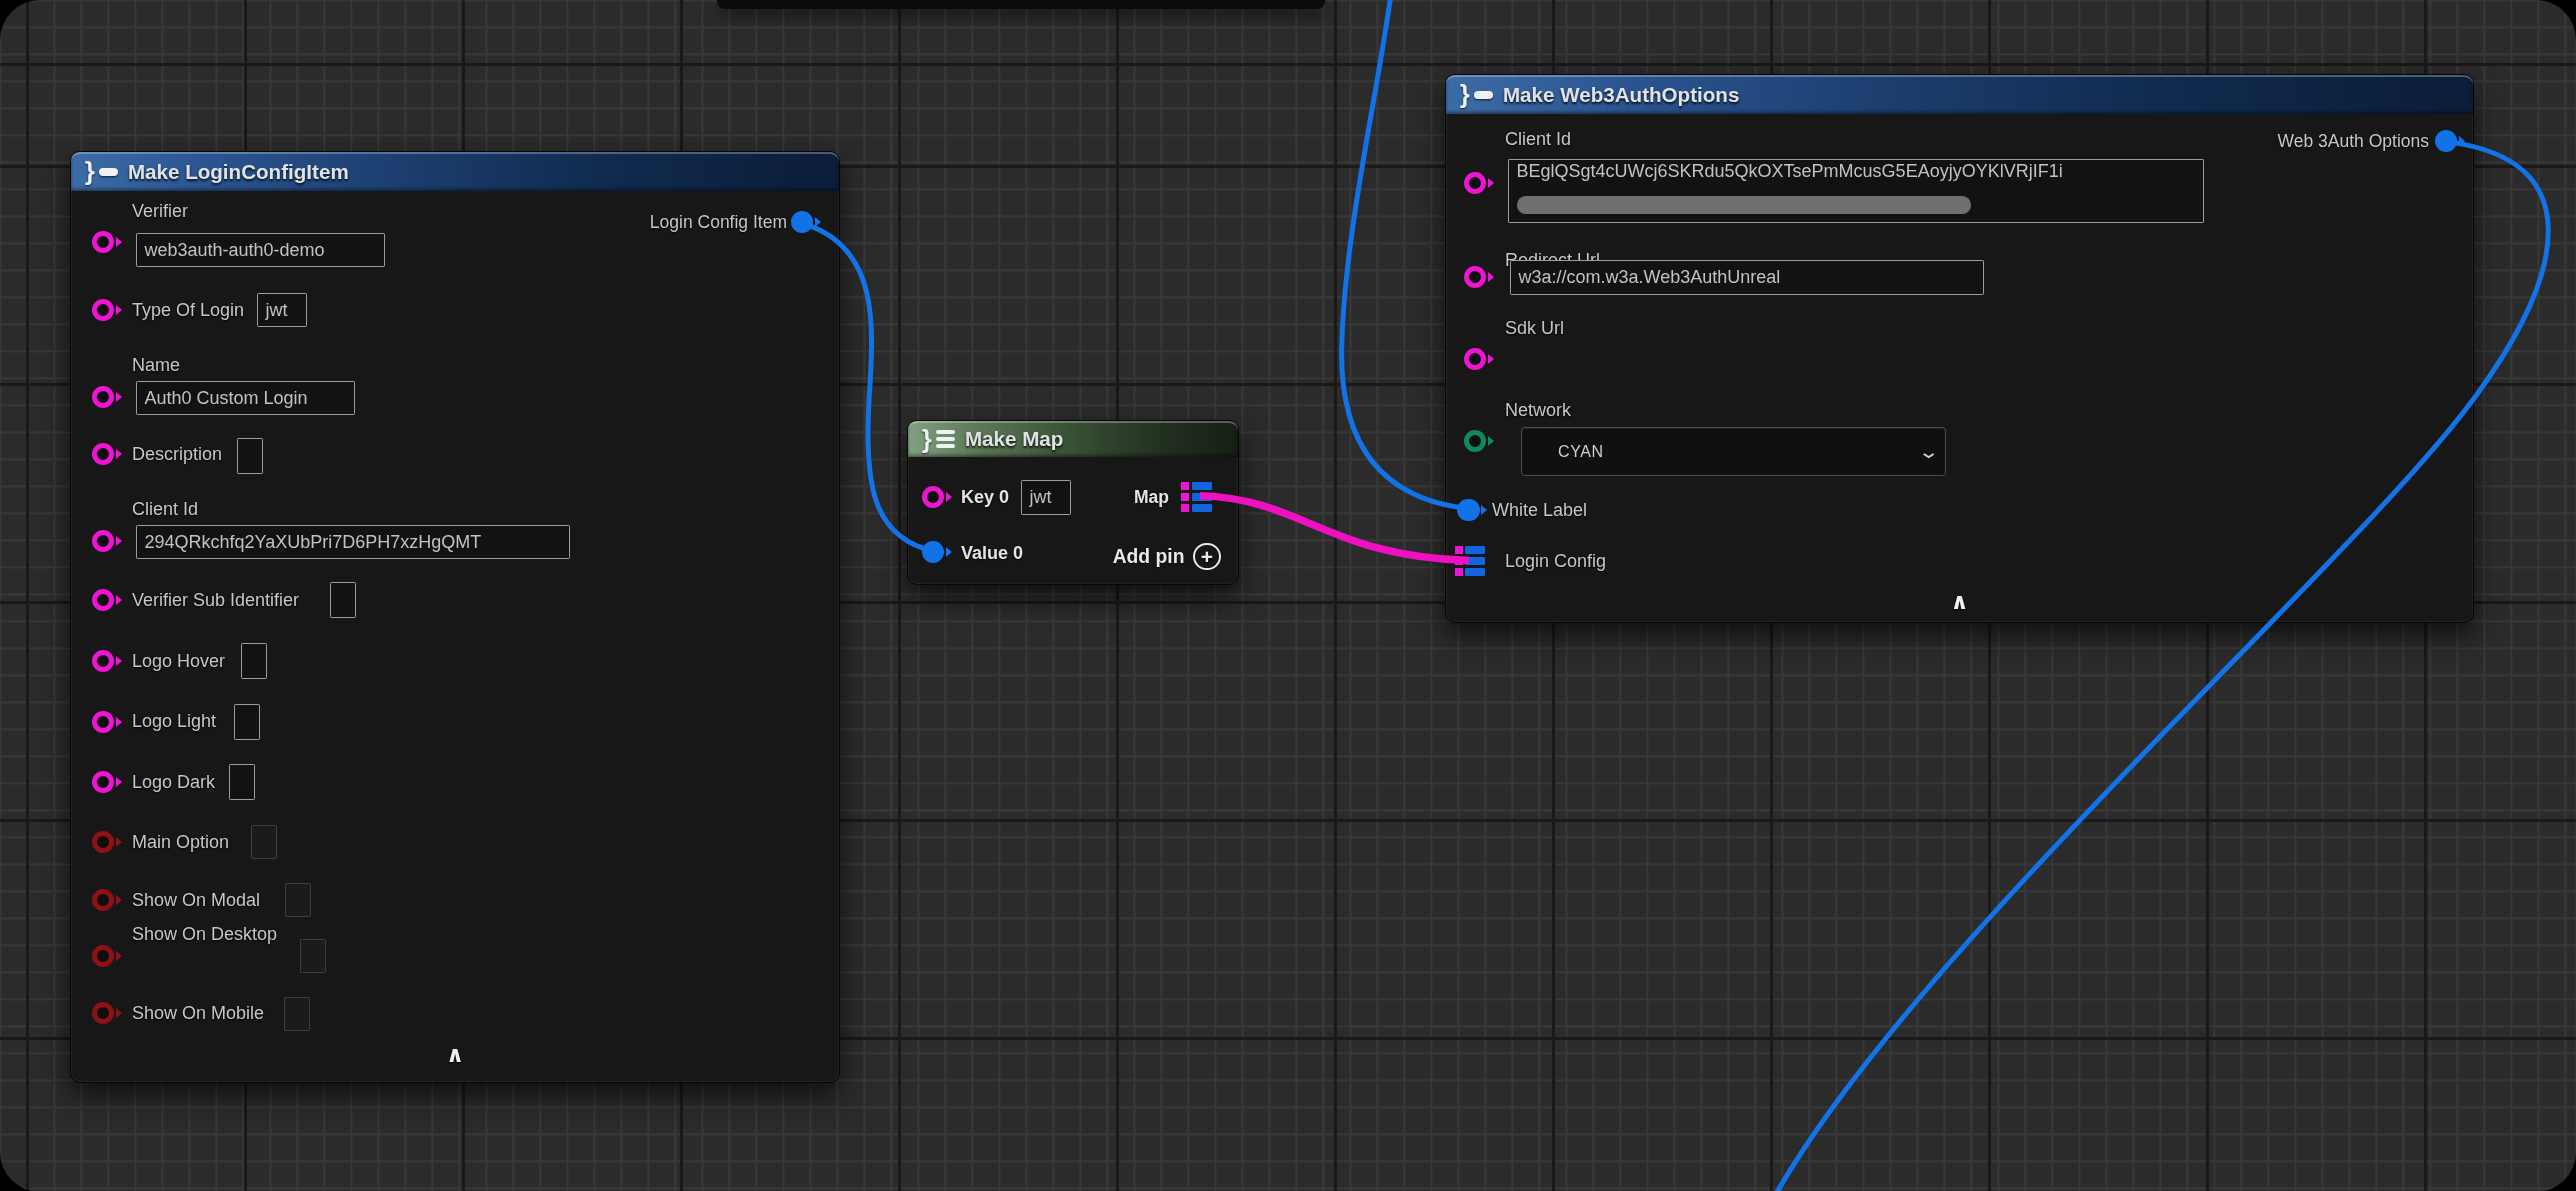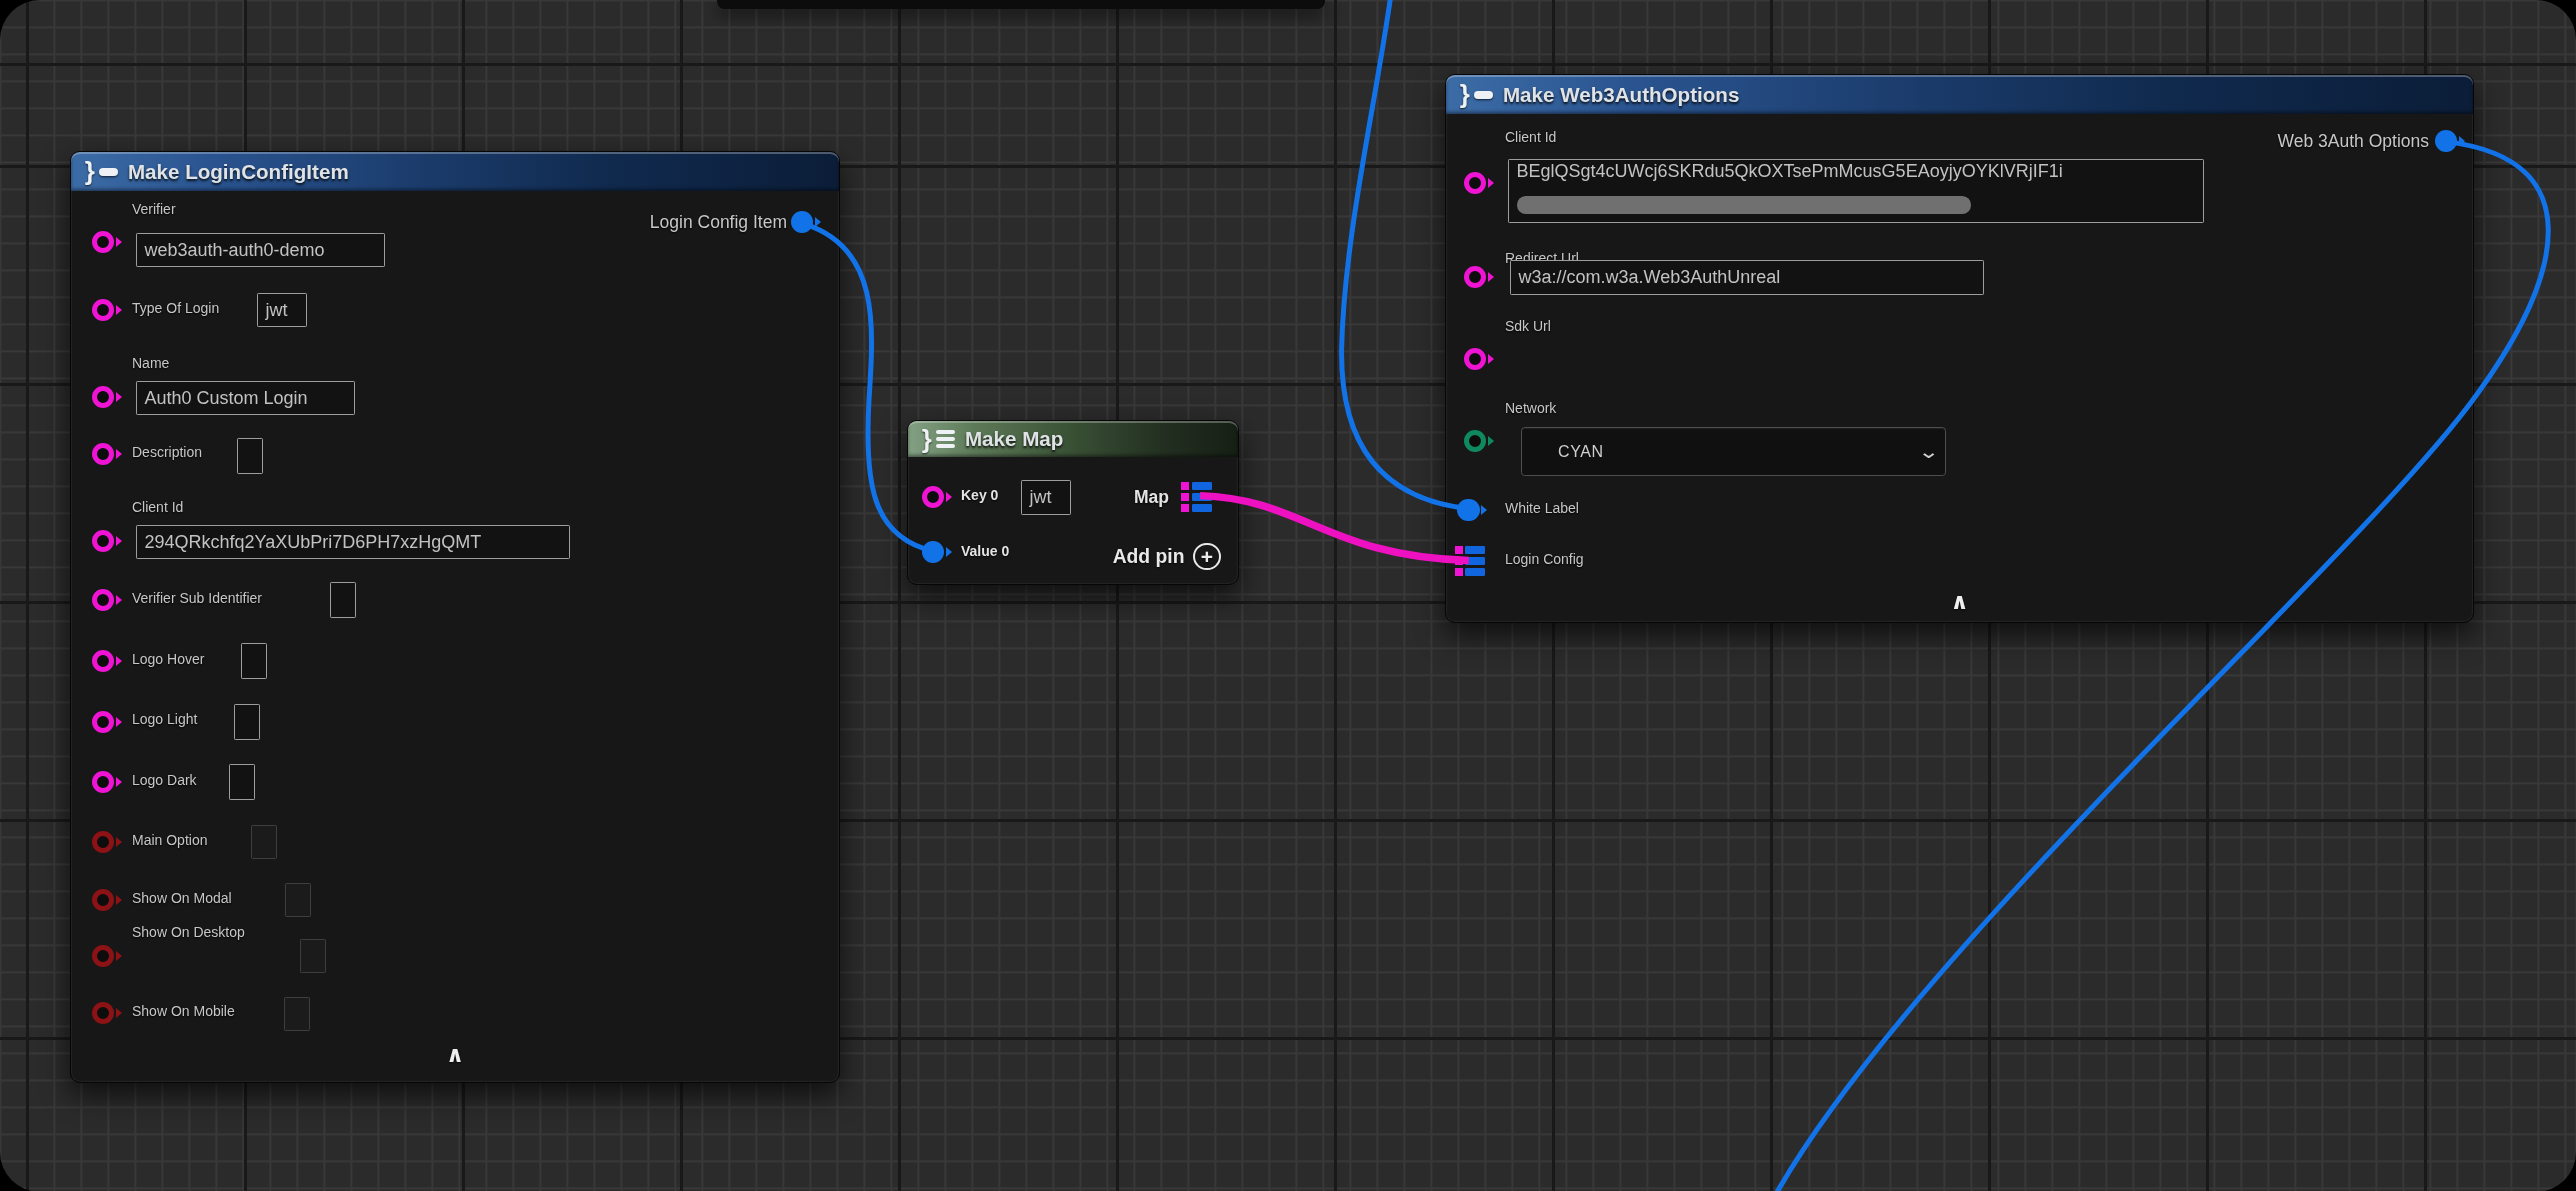--- a/index.html
+++ b/index.html
@@ -24,21 +24,21 @@
     box-shadow:inset 0 1.9px 0 rgba(255,255,255,.28), inset 0 -1.9px 3.7px rgba(0,0,0,.45);}
   .nheader.blue{background:linear-gradient(90deg,#3c6ca6 0%,#2a5490 18%,#1b3c6c 45%,#102a4e 70%,#0b1d38 100%);}
   .nheader.green{background:linear-gradient(90deg,#83a183 0%,#5d7a58 20%,#3a5236 48%,#222f20 78%,#161f15 100%);}
   .htitle{color:#dfe3e6;font-size:20.6px;font-weight:bold;text-shadow:0 1.9px 2.5px rgba(0,0,0,.85);white-space:nowrap;}
   .hicon{display:flex;align-items:center;gap:4.4px;}
   .hicon .brace{color:#eef2f4;font-size:26px;font-weight:bold;line-height:25px;text-shadow:0 1.2px 1.9px rgba(0,0,0,.7);}
   .hicon .pill{width:18.7px;height:8px;background:#eef2f4;border-radius:4.4px;box-shadow:0 1.2px 1.9px rgba(0,0,0,.6);}
   .hicon .lines{display:flex;flex-direction:column;gap:3.1px;}
   .hicon .lines i{display:block;width:18.7px;height:3.7px;background:#eef2f4;border-radius:1.9px;}
 
-  .lbl{position:absolute;color:#c7c7c7;font-size:14px;text-shadow:0 1.2px 1.9px rgba(0,0,0,.9);white-space:nowrap;}
+  .lbl{position:absolute;color:#c7c7c7;font-size:18px;text-shadow:0 1.2px 1.9px rgba(0,0,0,.9);white-space:nowrap;}
   .rlbl{position:absolute;color:#c7c7c7;font-size:17.5px;text-shadow:0 1.2px 1.9px rgba(0,0,0,.9);white-space:nowrap;text-align:right;}
 
   .pin{position:absolute;display:flex;align-items:center;gap:1.9px;}
   .pin .c{box-sizing:border-box;border-radius:50%;}
   .pin.ring .c{width:22.4px;height:22.4px;border:5.6px solid var(--col);background:#0d0d0d;}
   .pin.fill .c{width:22.4px;height:22.4px;background:var(--col);}
   .pin .a{width:0;height:0;border-top:5.6px solid transparent;border-bottom:5.6px solid transparent;border-left:6.9px solid var(--col);}
 
   .mappin{position:absolute;display:flex;flex-direction:column;gap:3.1px;}
   .mappin .r{display:flex;gap:2.5px;}
@@ -299,21 +299,21 @@
       </div>
     <div class="dropdown" style="left:75px;top:352px;width:425px;height:49px;">
       <span class="ddval">CYAN</span>
       <span class="ddchev">⌄</span>
     </div>
 
     <div class="pin fill" style="--col:#1273e8;left:11.2px;top:424px;">
         <span class="c"></span>
         <span class="a"></span>
       </div>
-    <div class="lbl" style="left:59px;top:425px;">White Label</div>
+    <div class="lbl" style="left:46px;top:425px;">White Label</div>
 
     <div class="mappin" style="left:8.7px;top:471px;">
       <span class="r">
           <i class="k"></i>
           <i class="v"></i>
         </span>
       <span class="r">
           <i class="k"></i>
           <i class="v"></i>
         </span>

